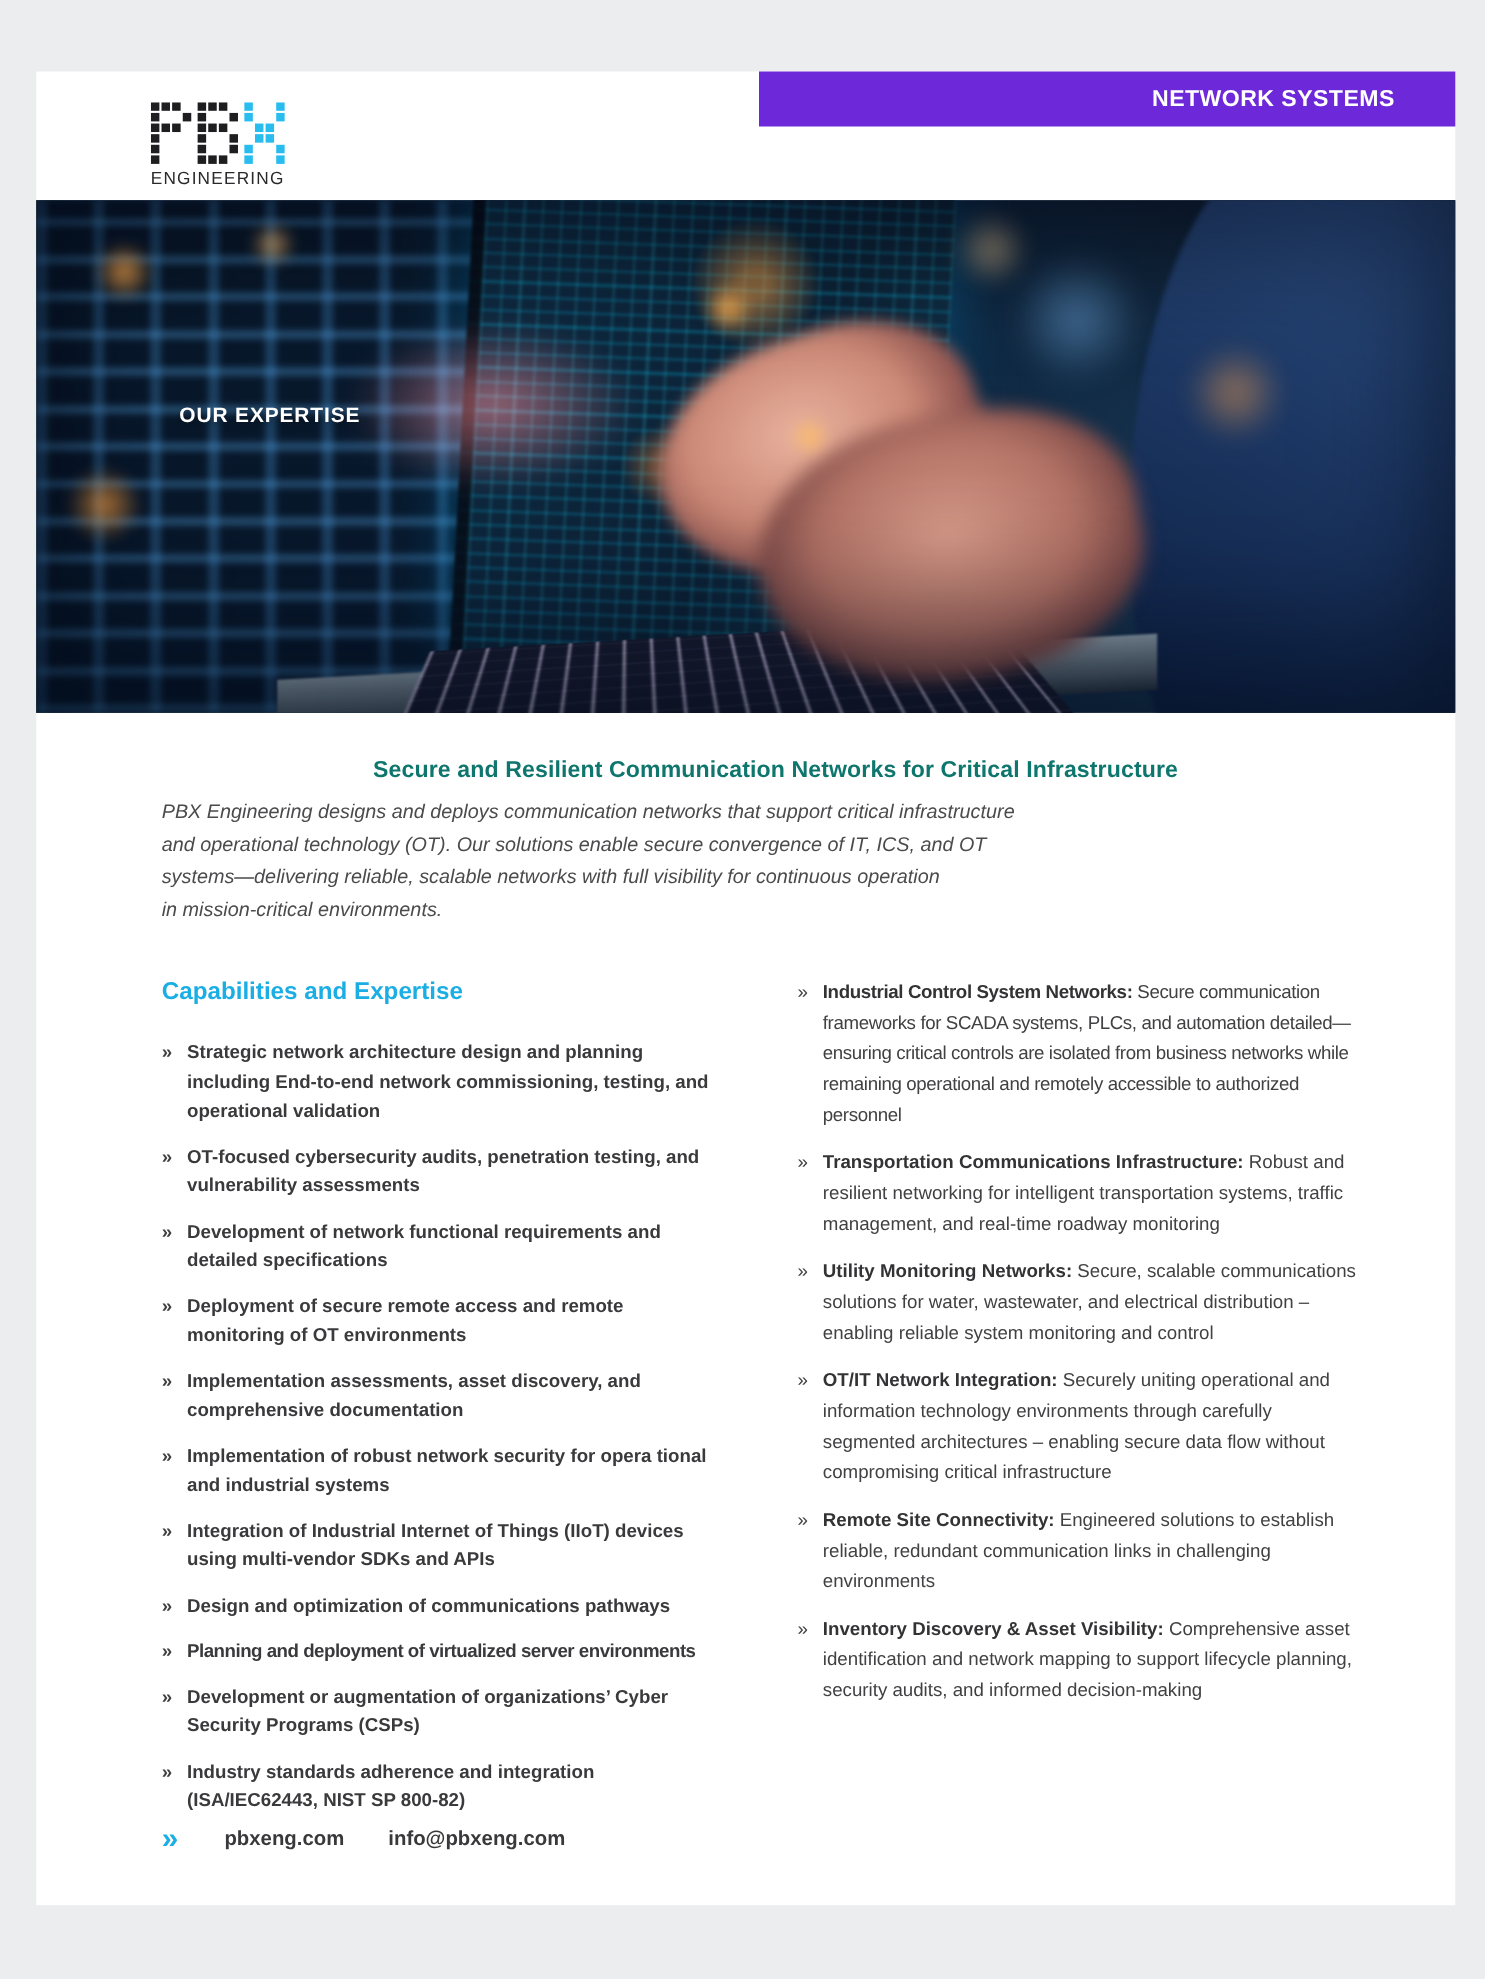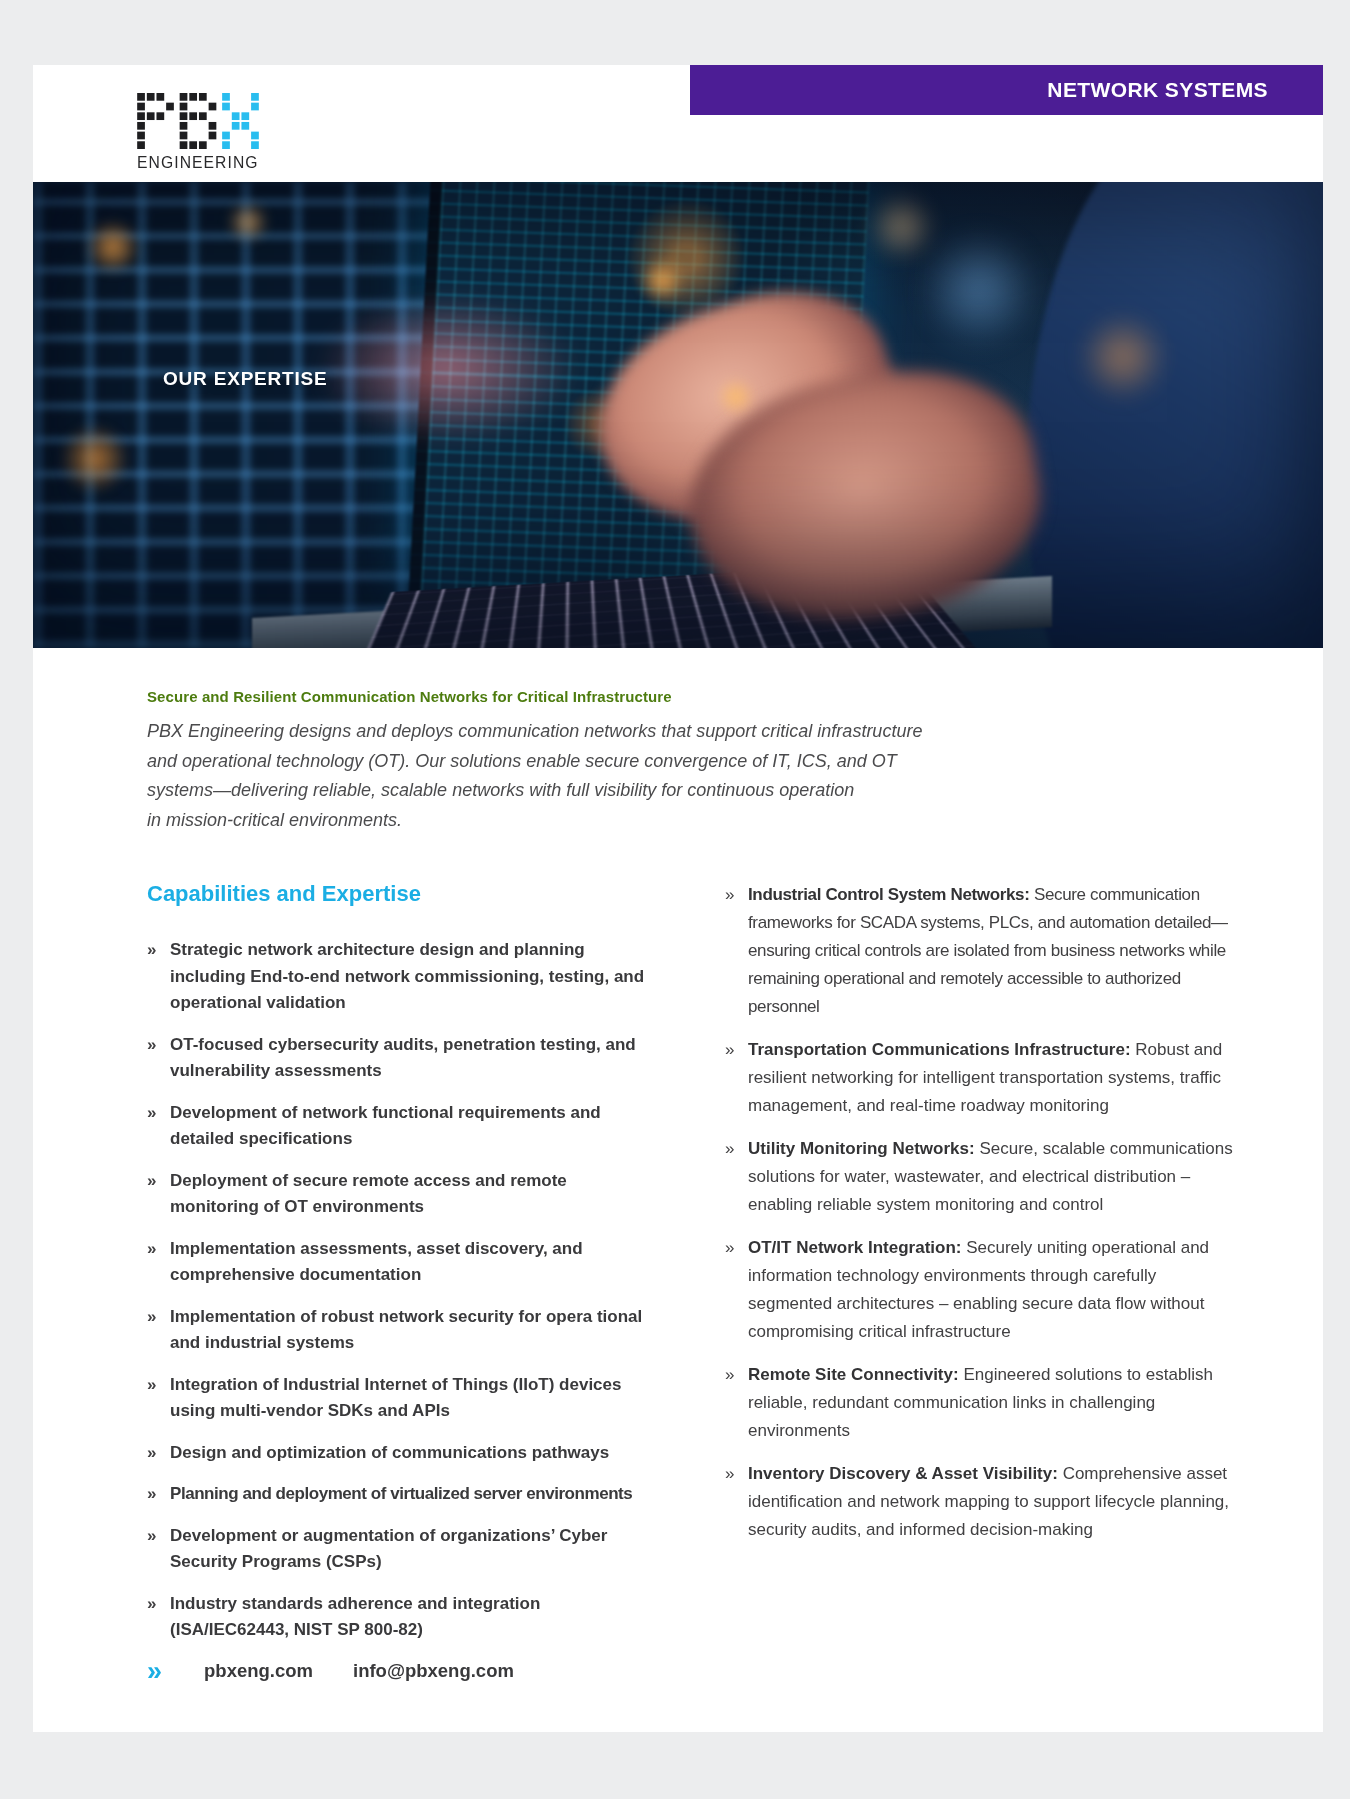--- a/index.html
+++ b/index.html
@@ -14,21 +14,21 @@
     width:1290px; height:1667px;
     margin:65px 0 0 33px;
     background:#FFFFFF;
   }
 
   
   .header { position:relative; height:117px; }
   .banner {
     position:absolute; top:0; right:0;
     width:633px; height:50px;
-    background:#4c1d95;
+    background:#6d28d9;
     display:flex; align-items:center; justify-content:flex-end;
     padding-right:55px;
   }
   .banner span {
     color:#fff; font-weight:bold; font-size:21px; letter-spacing:.4px;
   }
   .logo { position:absolute; left:104px; top:28px; width:130px; }
   .logo svg { display:block; }
   .logo .sub {
     display:block; margin-top:5px;
@@ -116,21 +116,21 @@
   }
   .hero-title {
     margin-top:22px; color:#fff; font-size:71px; line-height:72px;
     letter-spacing:1.5px; font-weight:normal;
     text-shadow:0 2px 14px rgba(0,0,0,.3);
   }
   .hero-title span { display:block; }
 
   
   .content { padding:40px 60px 0 114px; }
-  .intro h2 { font-size:15px; color:#4d7c0f; letter-spacing:.1px; }
+  .intro h2 { font-size:21px; color:#0f766e; letter-spacing:.1px;text-align:center; }
   .intro .para { margin-top:12px; font-size:18px; line-height:29.5px; color:#4B4B4D; }
   .intro .para span { display:block;font-style:italic; }
 
   
   .cols { display:flex; margin-top:46px; }
   .col-left  { width:508px; }
   .col-right { width:512px; margin-left:70px; }
   .col-h { color:#1BAEE4; font-size:22px; font-weight:bold; margin-bottom:30px; }
   .item { display:flex; margin-bottom:15px; }
   .mk { width:23px; flex:0 0 23px; color:#414042; font-size:17px; }

